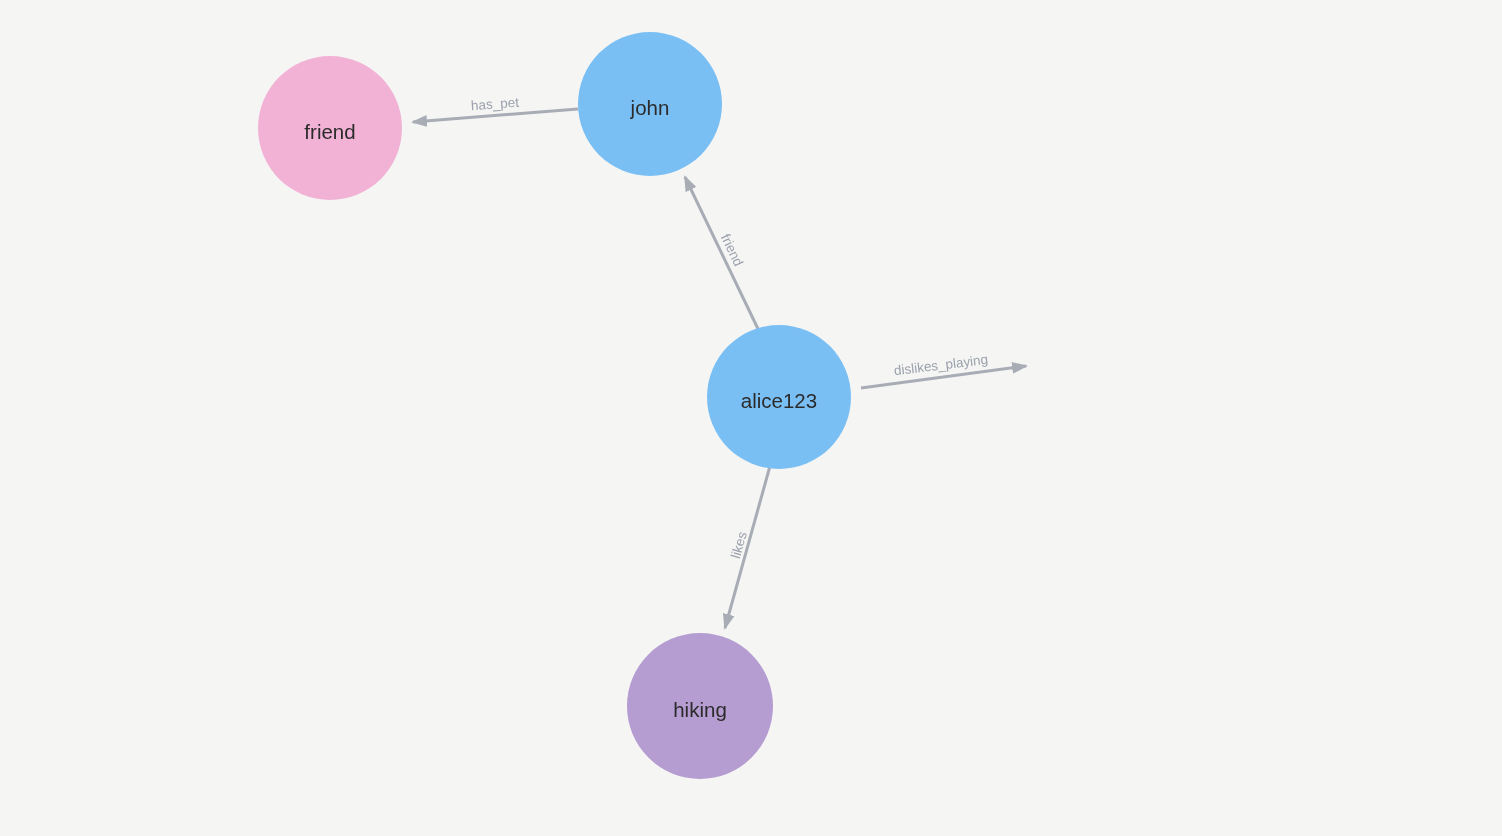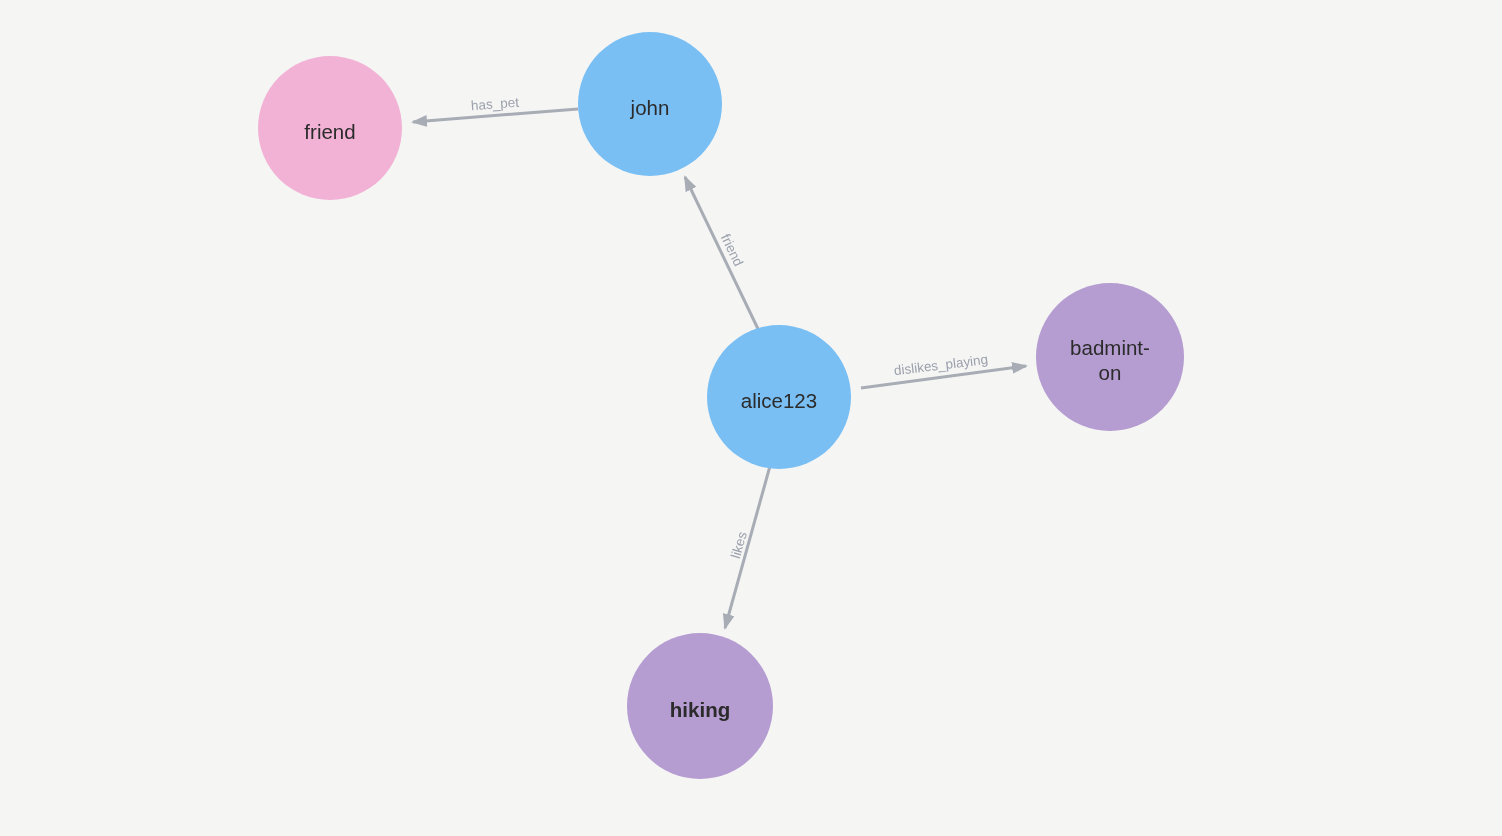--- a/index.html
+++ b/index.html
@@ -87,24 +87,18 @@
   </div>
 
   <div class="node node-person" style="left:578px; top:32px; width:144px; height:144px;">
     <span class="caption">john</span>
   </div>
 
   <div class="node node-person" style="left:707px; top:325px; width:144px; height:144px;">
     <span class="caption">alice123</span>
   </div>
 
-  <div class="node node-hobby" style="left:1036px; top:283px; width:148px; height:148px;">
-    <span class="caption">
-      <span class="caption-line">badmint-</span>
-      <span class="caption-line">on</span>
-    </span>
-  </div>
 
-  <div class="node node-hobby" style="left:627px; top:633px; width:146px; height:146px;font-weight:bold;">
+  <div class="node node-hobby" style="left:627px; top:633px; width:146px; height:146px;">
     <span class="caption">hiking</span>
   </div>
 
 </div>
 
 </body></html>

